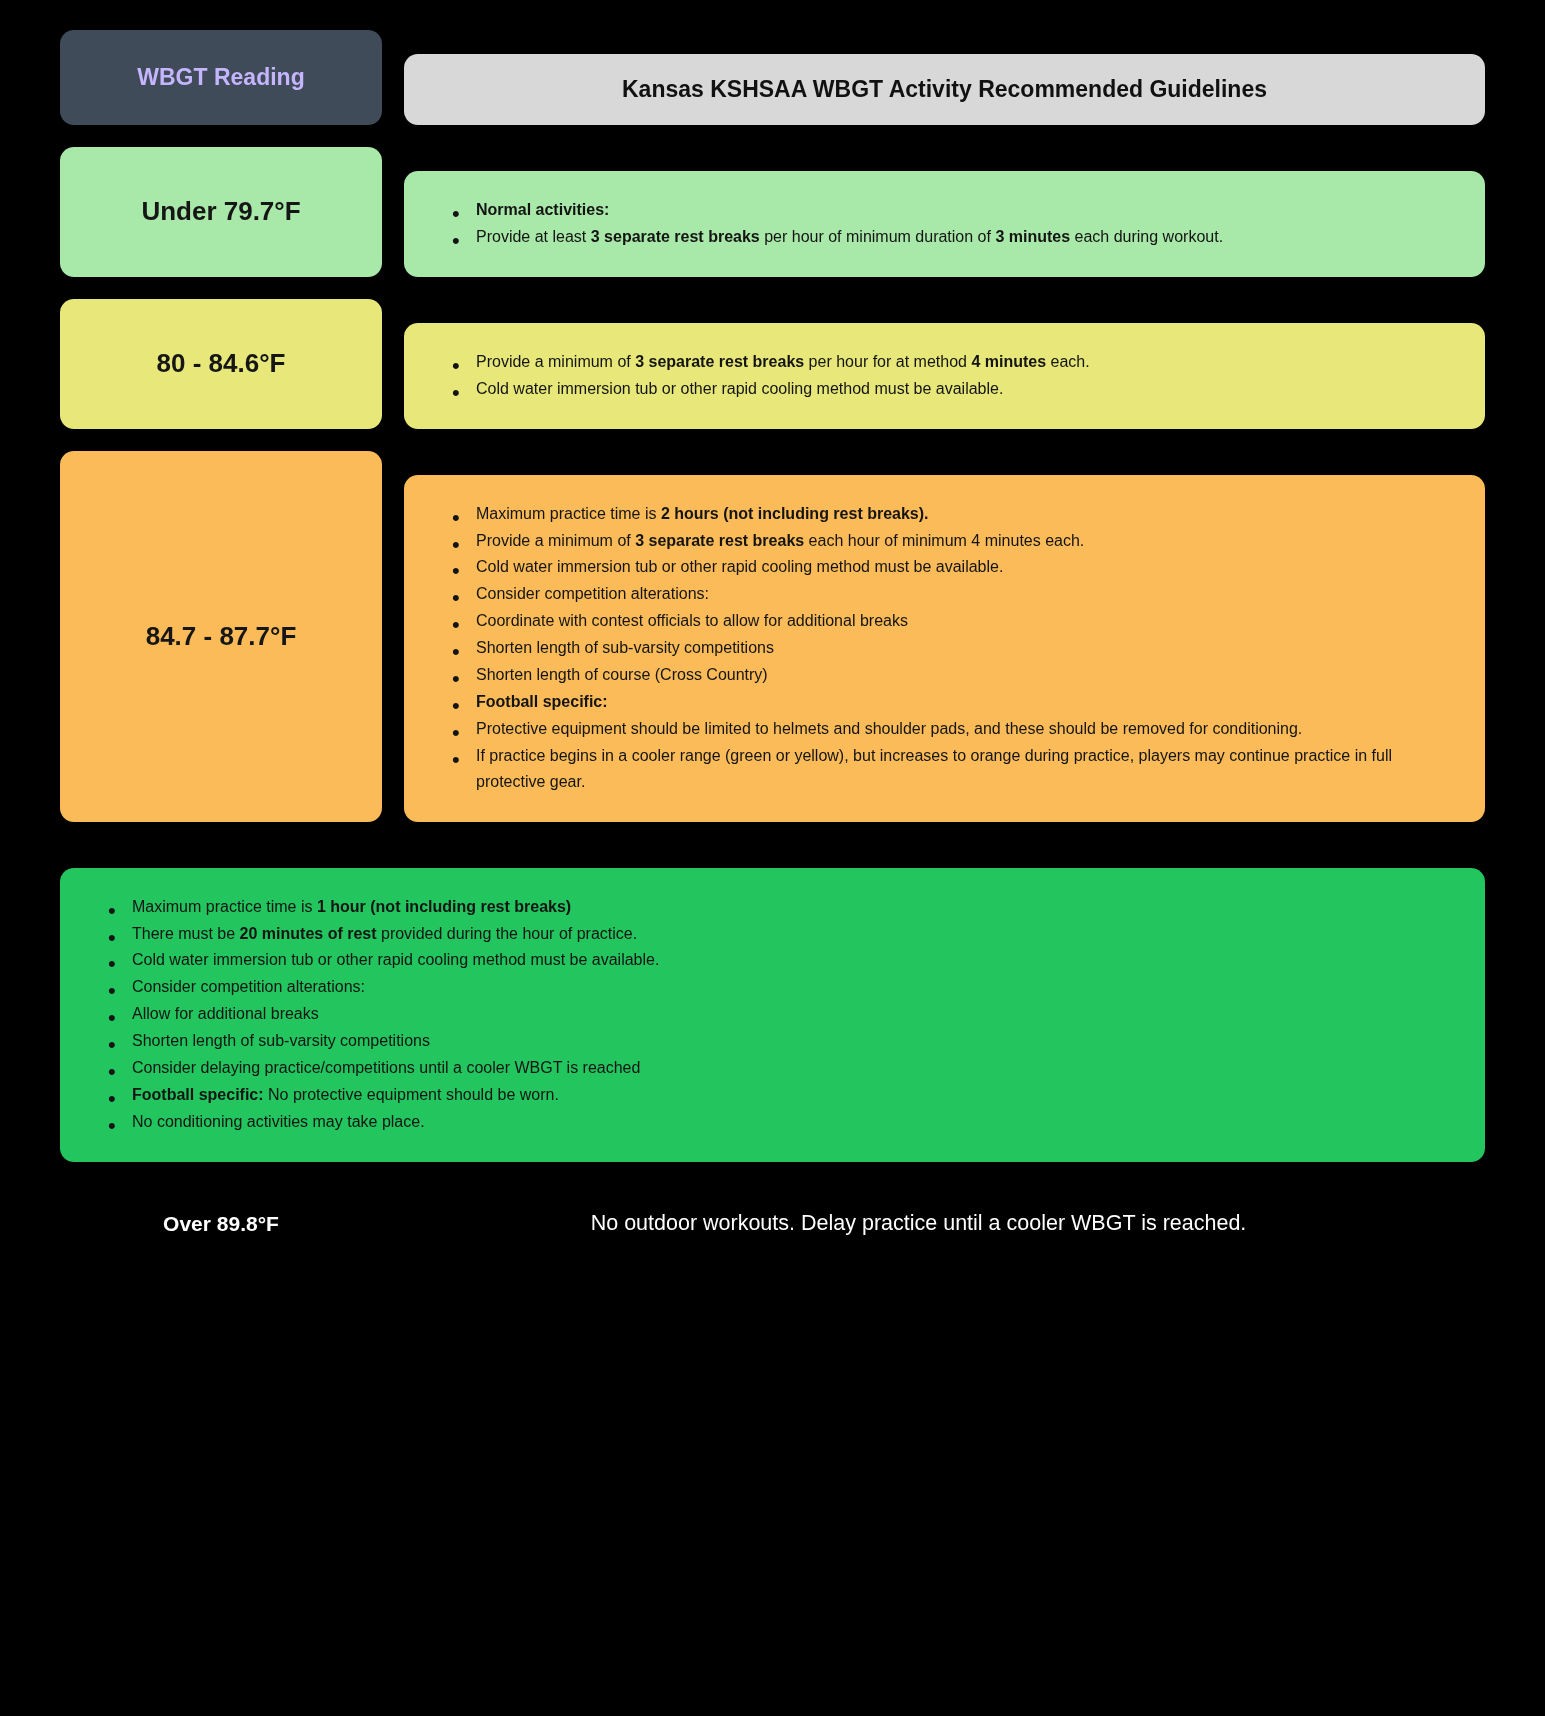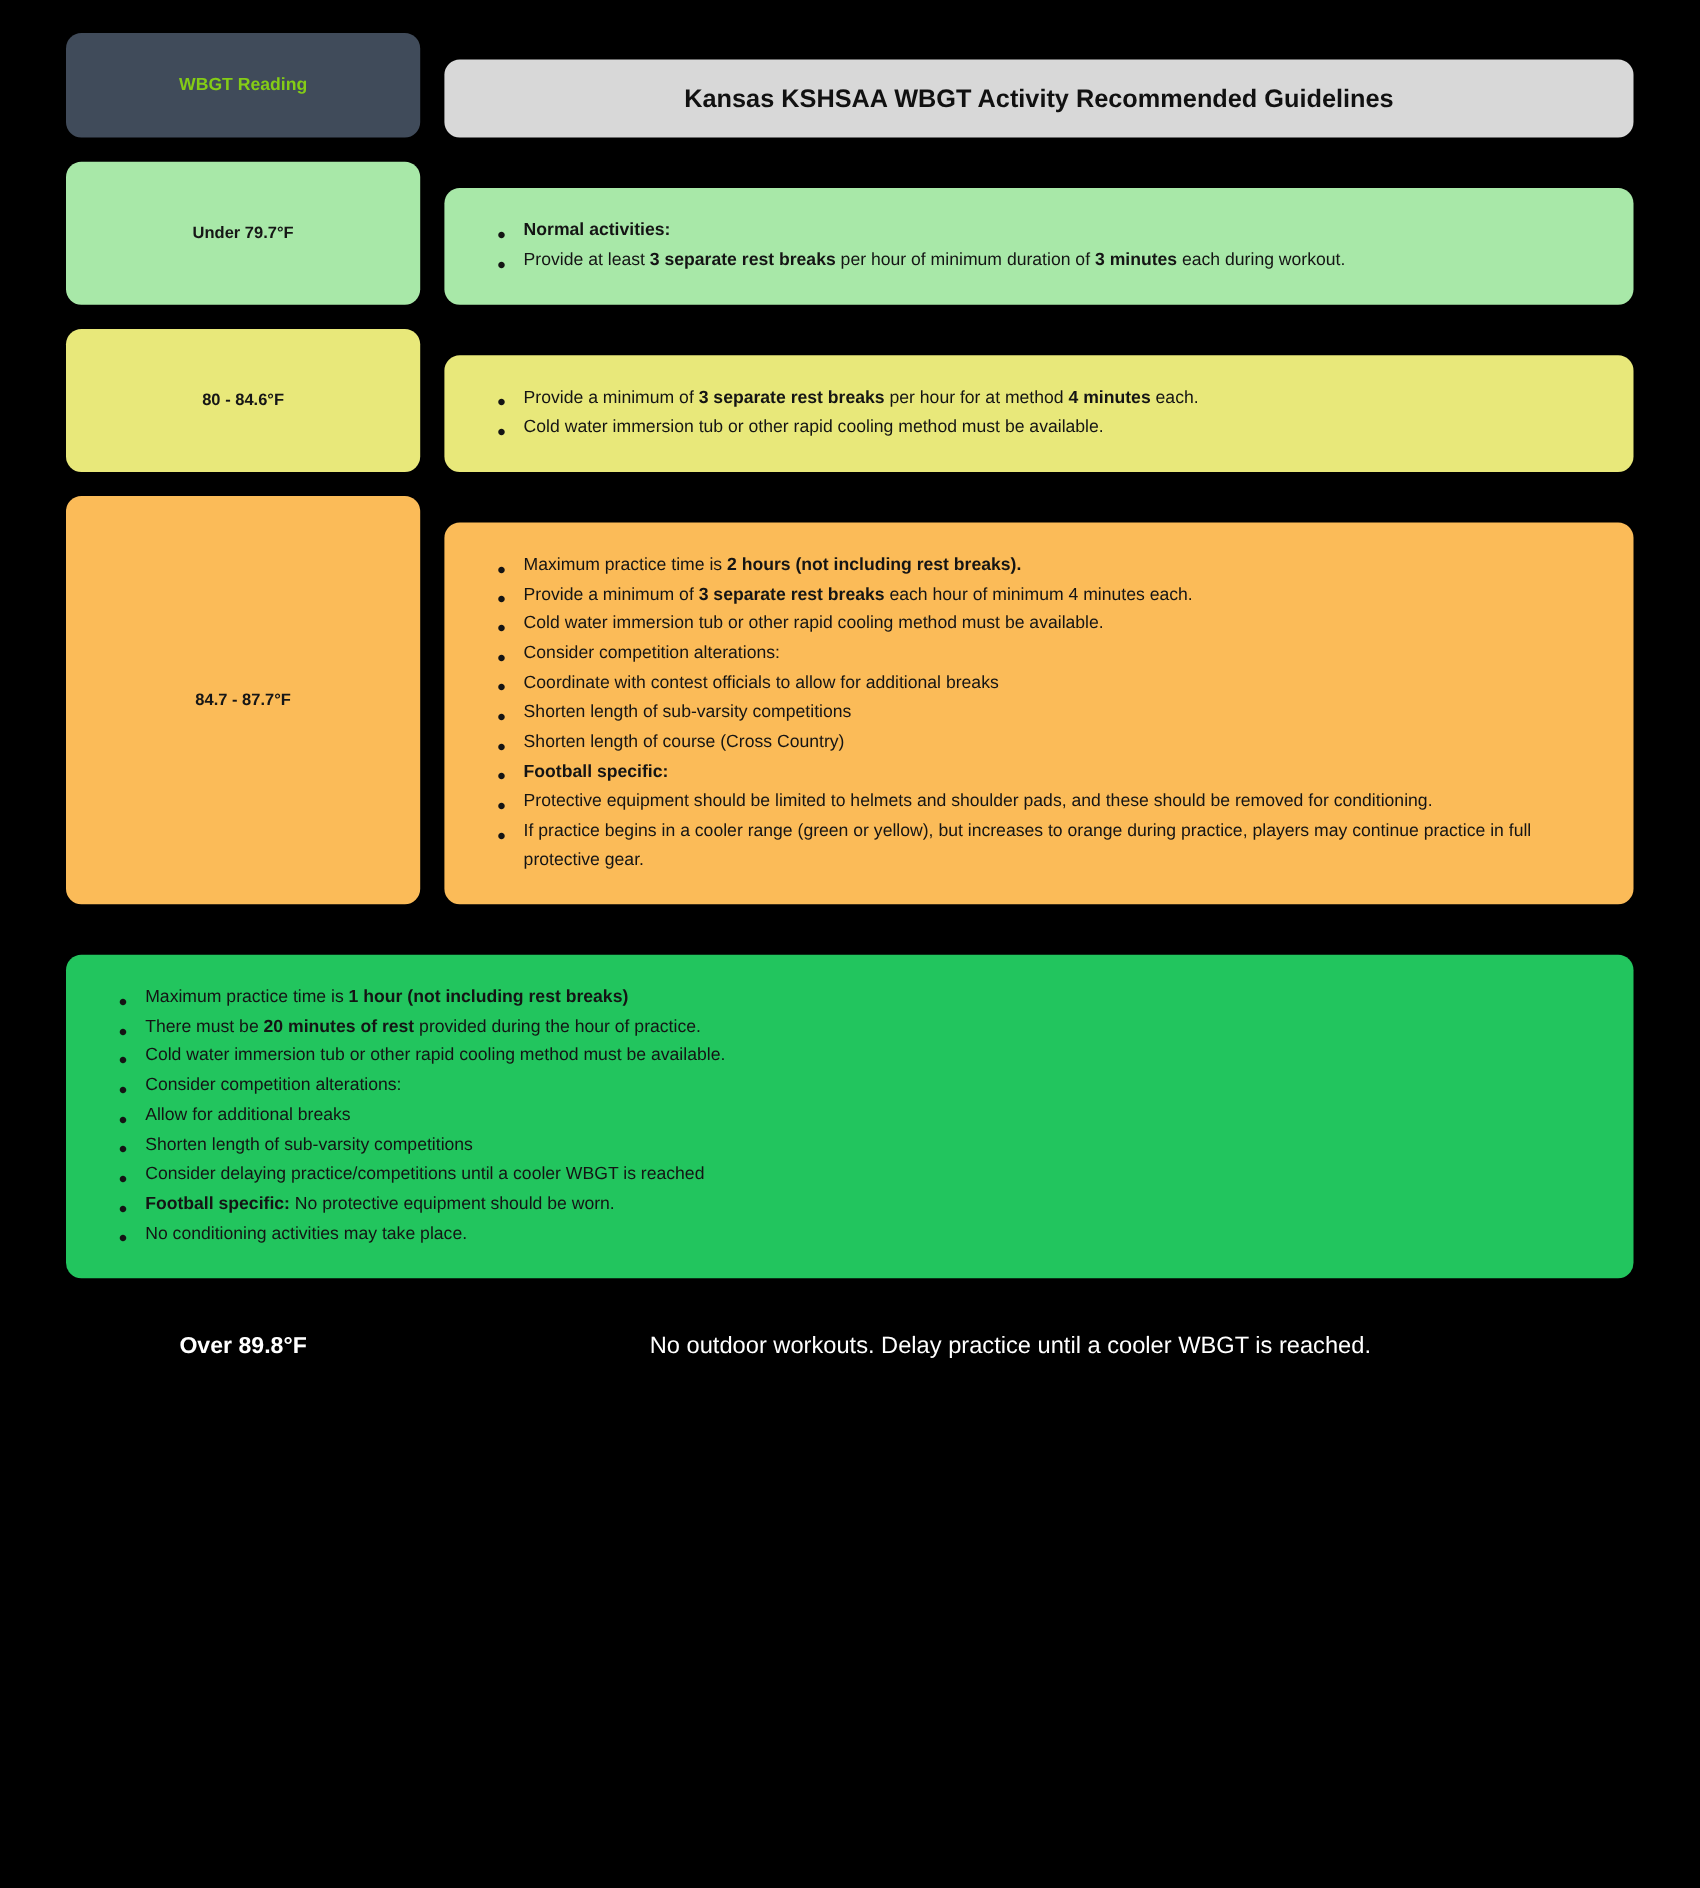--- a/index.html
+++ b/index.html
@@ -25,41 +25,41 @@
   }
 
   .cell-left {
     width: 322px;
     flex: 0 0 322px;
     border-radius: 14px;
     display: flex;
     align-items: center;
     justify-content: center;
     text-align: center;
-    font-size: 15px;
+    font-size: 26px;
     font-weight: bold;
     color: #161616;
     padding: 10px;
   }
 
   .cell-right {
     flex: 1 1 auto;
     border-radius: 14px;
     display: flex;
     flex-direction: column;
     justify-content: center;
     padding: 26px 52px 26px 42px;
     margin-top: 24px;
   }
 
   
   .header-row .cell-left {
     background: #404b5a;
-    color: #84cc16;
-    font-size: 16px;
+    color: #c4b5fd;
+    font-size: 23px;
     padding: 22px 10px;
   }
   .header-row .cell-right {
     background: #d8d8d8;
     color: #111111;
     font-size: 23px;
     font-weight: bold;
     text-align: center;
     align-items: center;
     padding: 22px 10px;

